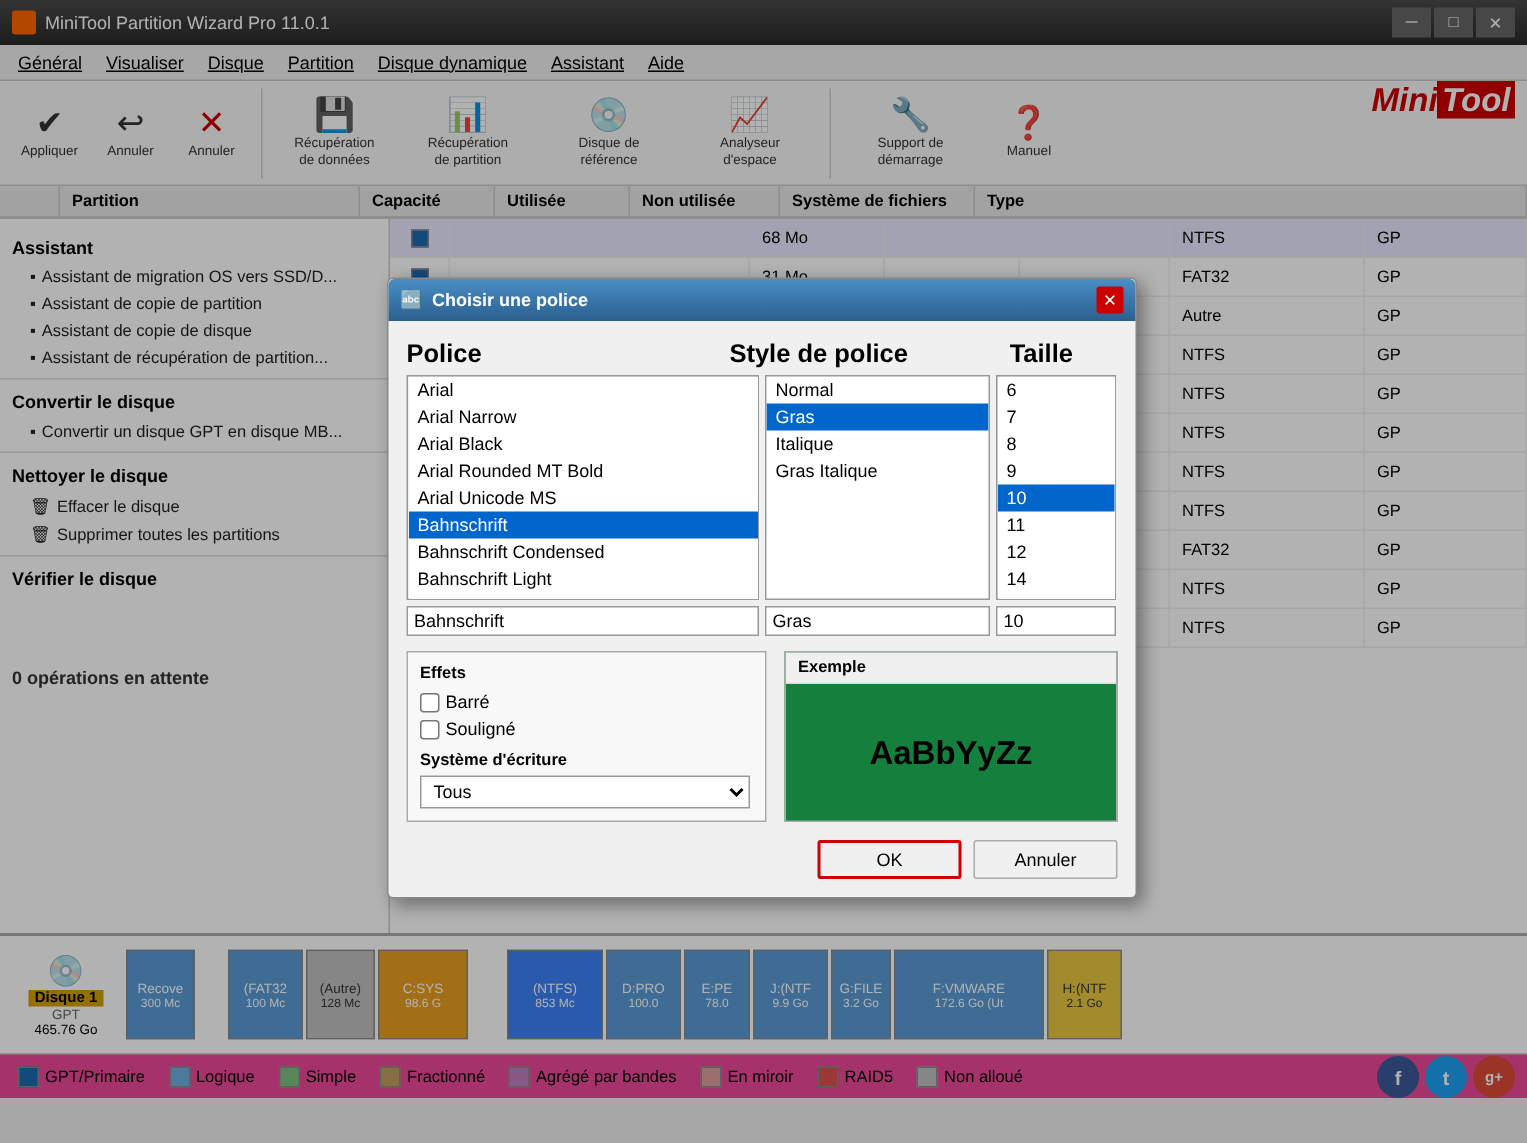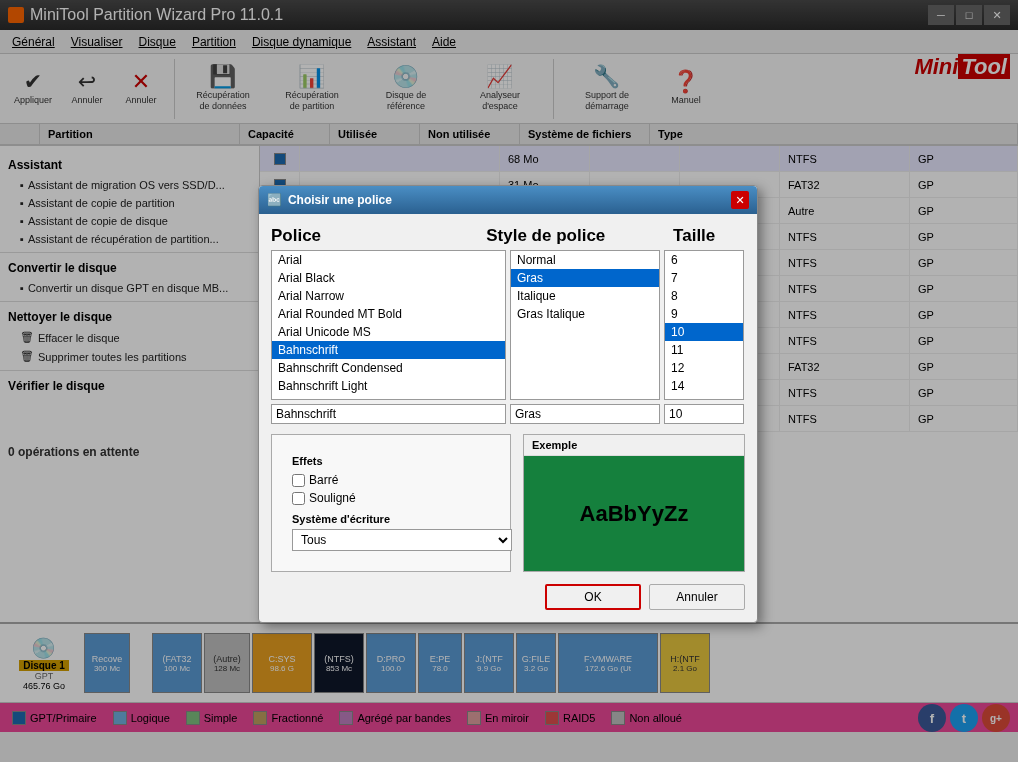--- a/index.html
+++ b/index.html
@@ -9,21 +9,21 @@
     #titlebar {
       background: linear-gradient(to bottom, #4a4a4a, #2a2a2a);
       color: #fff;
       height: 30px;
       display: flex;
       align-items: center;
       padding: 0 8px;
       user-select: none;
     }
     #titlebar .icon { width: 16px; height: 16px; margin-right: 6px; background: #ff6600; border-radius: 2px; display: inline-block; }
-    #titlebar .title { flex: 1; font-size: 16px; }
+    #titlebar .title { flex: 1; font-size: 12px; }
     #titlebar .win-controls { display: flex; gap: 2px; }
     #titlebar .win-btn {
       width: 26px; height: 20px; background: #666; color: #fff; border: none;
       cursor: pointer; font-size: 11px; display: flex; align-items: center; justify-content: center;
     }
 
     
     #menubar {
       background: #f0f0f0;
       border-bottom: 1px solid #ccc;
@@ -333,21 +333,21 @@
 
     
     .dlg-bottom {
       display: flex;
       gap: 12px;
       margin-top: 10px;
     }
     .dlg-effets {
       width: 240px;
       border: 1px solid #aaa;
-      padding: 20px;
+      padding: 8px;
       background: #f8f8f8;
     }
     .dlg-effets-title {
       font-size: 11px;
       font-weight: bold;
       margin-bottom: 6px;
     }
     .dlg-check-row {
       display: flex;
       align-items: center;
@@ -671,21 +671,21 @@
         <div style="font-size:8px;">100 Mc</div>
     </div>
     <div class="disk-part" style="background:#c0c0c0; color:#333; width:46px;">
       <div>(Autre)</div>
         <div style="font-size:8px;">128 Mc</div>
     </div>
     <div class="disk-part" style="background:#e8a020; color:#fff; width:60px;">
       <div>C:SYS</div>
         <div style="font-size:8px;">98.6 G</div>
     </div>
-    <div class="disk-part" style="background:#0f172a; color:#fff; width:50px;">
+    <div class="disk-part" style="background:#3b82f6; color:#fff; width:64px;margin-left:24px;">
       <div>(NTFS)</div>
         <div style="font-size:8px;">853 Mc</div>
     </div>
     <div class="disk-part" style="background:#5b9bd5; color:#fff; width:50px;">
       <div>D:PRO</div>
         <div style="font-size:8px;">100.0</div>
     </div>
     <div class="disk-part" style="background:#5b9bd5; color:#fff; width:44px;">
       <div>E:PE</div>
         <div style="font-size:8px;">78.0</div>
@@ -764,22 +764,22 @@
       <div class="dlg-col-headers">
         <div class="col-police">Police</div>
         <div class="col-style">Style de police</div>
         <div class="col-taille">Taille</div>
       </div>
 
       <div class="dlg-lists">
 
         <div class="list-box list-box-police">
           <div class="list-item">Arial</div>
+          <div class="list-item">Arial Narrow</div>
           <div class="list-item">Arial Black</div>
-          <div class="list-item">Arial Narrow</div>
           <div class="list-item">Arial Rounded MT Bold</div>
           <div class="list-item">Arial Unicode MS</div>
           <div class="list-item selected">Bahnschrift</div>
           <div class="list-item">Bahnschrift Condensed</div>
           <div class="list-item">Bahnschrift Light</div>
           <div class="list-item">Bahnschrift Light Condensed</div>
         </div>
 
         <div class="list-box list-box-style">
           <div class="list-item">Normal</div>

